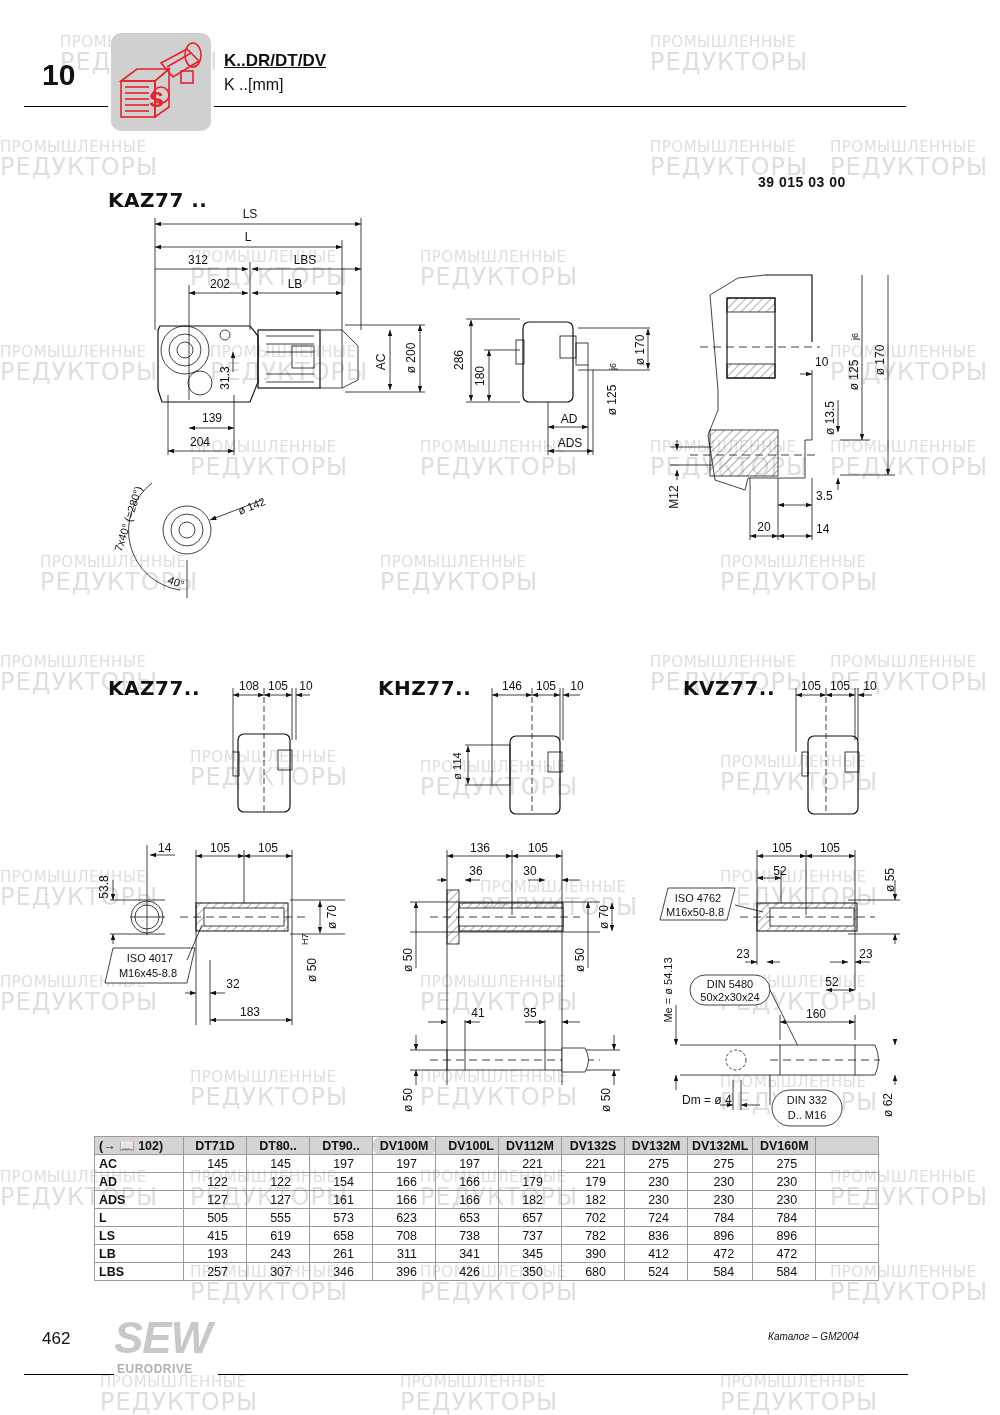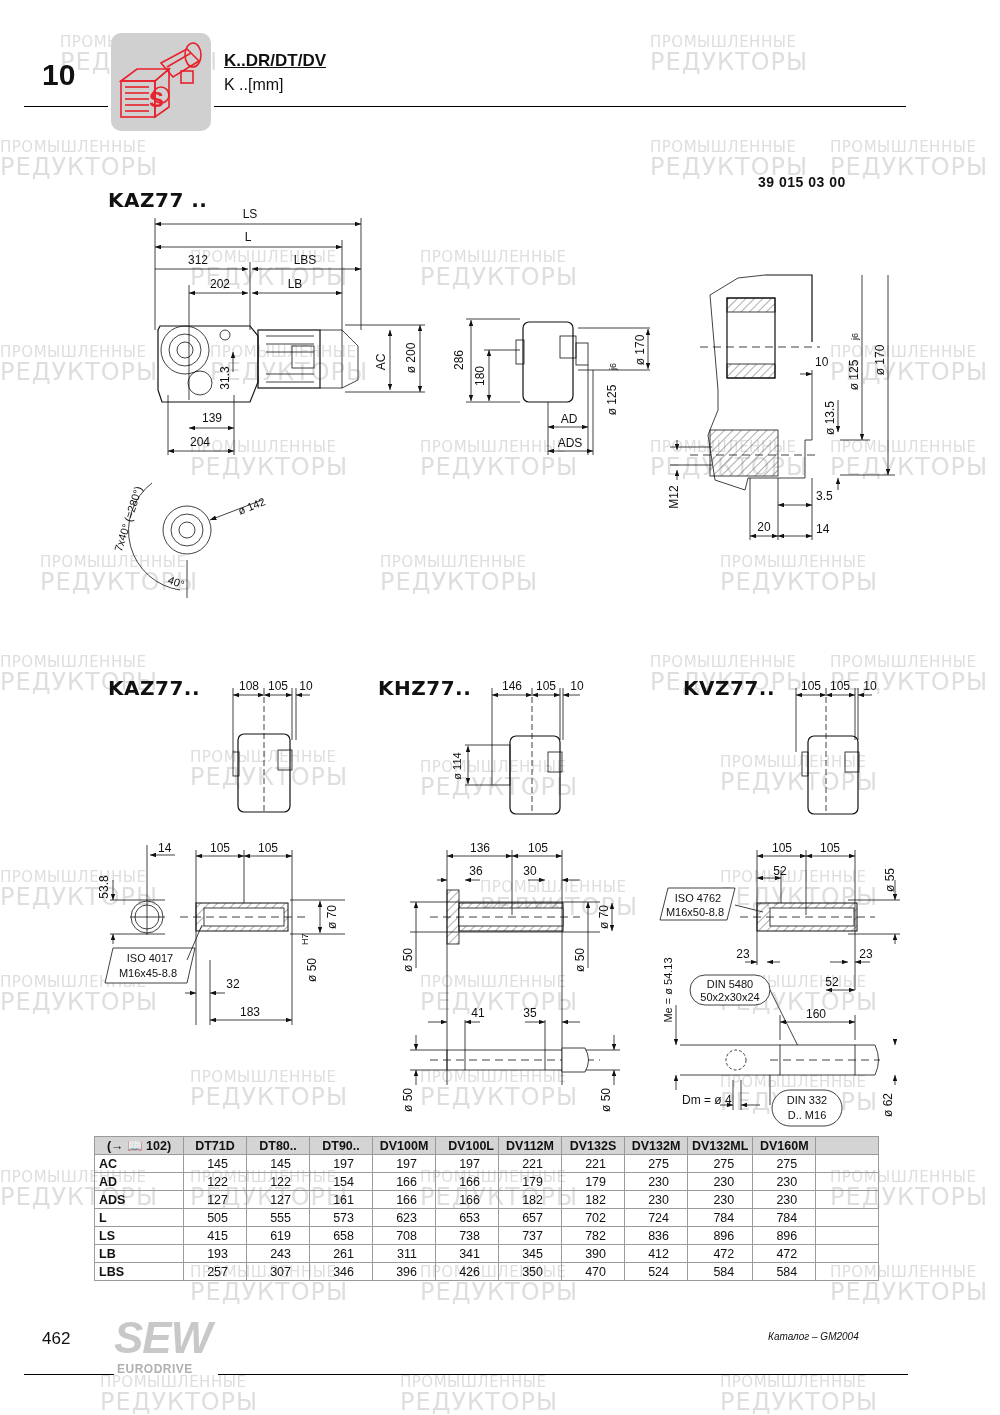--- a/index.html
+++ b/index.html
@@ -581,25 +581,25 @@
 </svg>
 
 <div class="abs model" style="left:108px;top:188px;">KAZ77 ..</div>
 <div class="abs model" style="left:108px;top:676px;">KAZ77..</div>
 <div class="abs model" style="left:378px;top:676px;">KHZ77..</div>
 <div class="abs model" style="left:683px;top:676px;">KVZ77..</div>
 
 <table class="dims">
   <thead>
     <tr id="thead-row">
-      <th style="text-align:center;width:80px">(→ 📖 102)</th>
+      <th style="text-align:left;width:80px">(→ 📖 102)</th>
     <th style="width: 54px;">DT71D</th>
         <th style="width: 54px;">DT80..</th>
         <th style="width: 54px;">DT90..</th>
-        <th style="width: 54px;">DV100M</th>
+        <th style="width: 54px; border-radius: 7px;">DV100M</th>
         <th style="width: 54px; text-align: right;">DV100L</th>
         <th style="width: 54px;">DV112M</th>
         <th style="width: 54px;">DV132S</th>
         <th style="width: 54px;">DV132M</th>
         <th style="width: 54px;">DV132ML</th>
         <th style="width: 54px;">DV160M</th>
         <th style="width: 54px;"></th>
       </tr>
   </thead>
   <tbody id="tbody">
@@ -688,21 +688,21 @@
         <td class="val"></td>
       </tr>
       <tr>
         <td class="lbl">LBS</td>
         <td class="val">257</td>
         <td class="val">307</td>
         <td class="val">346</td>
         <td class="val">396</td>
         <td class="val">426</td>
         <td class="val">350</td>
-        <td class="val">470</td>
+        <td class="val">680</td>
         <td class="val">524</td>
         <td class="val">584</td>
         <td class="val">584</td>
         <td class="val"></td>
       </tr>
     </tbody>
 </table>
 
 <div class="abs pageno">462</div>
 <div class="abs sew">SEW</div>

